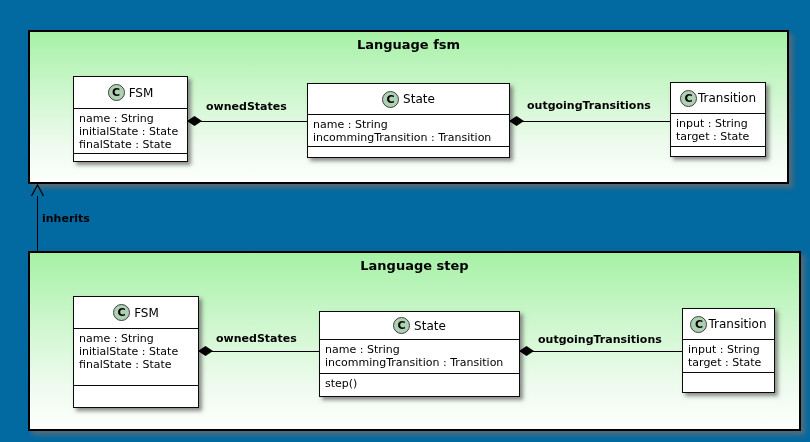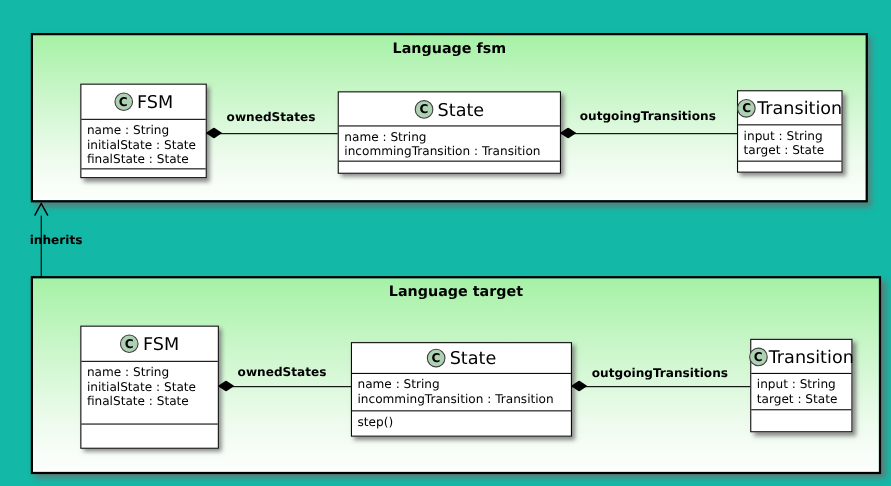--- a/index.html
+++ b/index.html
@@ -1,20 +1,20 @@
 <!DOCTYPE html>
 <html><head>
 <meta charset="utf-8">
 <style>
   * { box-sizing: border-box; margin: 0; padding: 0; }
   html, body { background: #ffffff; }
   .canvas {
     position: relative;
     width: 810px; height: 442px;
-    background: #14b8a6;
+    background: #0369a1;
     font-family: "DejaVu Sans", "Liberation Sans", sans-serif;
     color: #000;
     overflow: hidden;
   }
   .pkg {
     position: absolute;
     border: 2px solid #000;
     background: linear-gradient(180deg, #a6f1a6 0%, #c9f6c9 35%, #eefbee 75%, #fdfffd 100%);
     box-shadow: 4px 4px 5px rgba(110,110,110,0.75);
   }
@@ -34,21 +34,21 @@
     flex: none;
     display: flex; align-items: center; justify-content: center; gap: 4px;
     border-bottom: 1px solid #0a0a0a;
   }
   .circ {
     width: 17px; height: 17px; border-radius: 50%;
     background: #ADD1B2; border: 1px solid #3f3f3f;
     display: flex; align-items: center; justify-content: center;
     font-size: 11px; font-weight: bold; flex: none;
   }
-  .cname { font-size: 16px; white-space: nowrap; }
+  .cname { font-size: 12px; white-space: nowrap; }
   .cls-attrs {
     flex: none;
     padding: 3px 5px 0 5px;
     font-size: 11px; line-height: 13px;
     border-bottom: 1px solid #0a0a0a;
     white-space: nowrap; overflow: hidden;
   }
   .cls-methods {
     flex: 1;
     padding: 3px 14px 0 5px;
@@ -115,24 +115,24 @@
   <div class="hline" style="left:510px; top:121px; width:160px;"></div>
   <svg class="icon-abs" style="left:509px; top:116px;" width="15" height="10">
     <polygon points="0,5 7.5,0 15,5 7.5,10" fill="#000"></polygon>
   </svg>
   <span class="edge-label" style="left:527px; top:99px;">outgoingTransitions</span>
 
   <div class="vline" style="left:37px; top:196px; height:56px;"></div>
   <svg class="icon-abs" style="left:30px; top:184px;" width="15" height="14">
     <polyline points="1.5,12 7.5,1 13.5,12" fill="none" stroke="#000" stroke-width="1.3"></polyline>
   </svg>
-  <span class="edge-label" style="left:27px; top:212px;">inherits</span>
+  <span class="edge-label" style="left:42px; top:212px;">inherits</span>
 
   <div class="pkg" style="left:28px; top:251px; width:773px; height:180px;">
-    <div class="pkg-title">Language target</div>
+    <div class="pkg-title">Language step</div>
   </div>
 
   <div class="cls" style="left:73px; top:296px; width:126px; height:112px;">
     <div class="cls-title" style="height:32px">
       <span class="circ">C</span>
       <span class="cname">FSM</span>
     </div>
     <div class="cls-attrs" style="height:57px">
       <div>name : String</div>
       <div>initialState : State</div>

